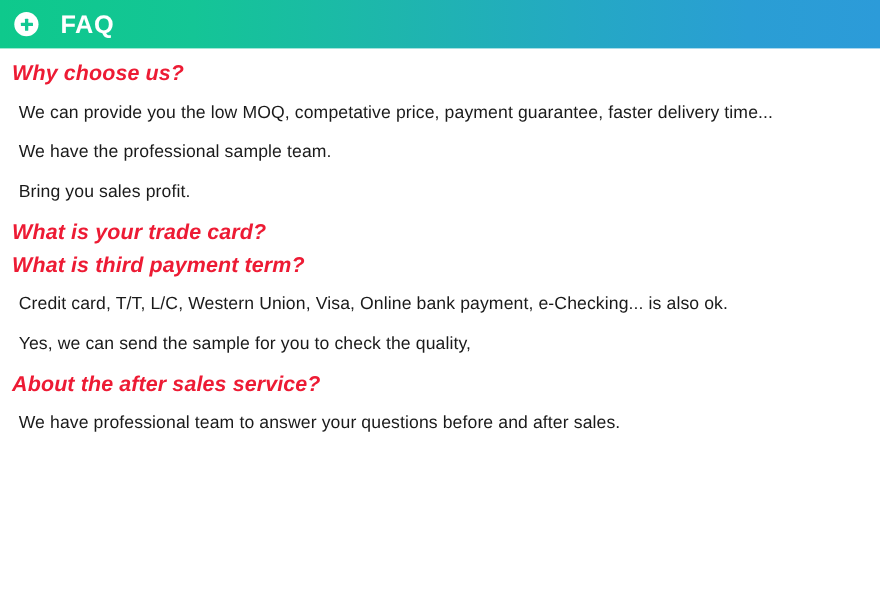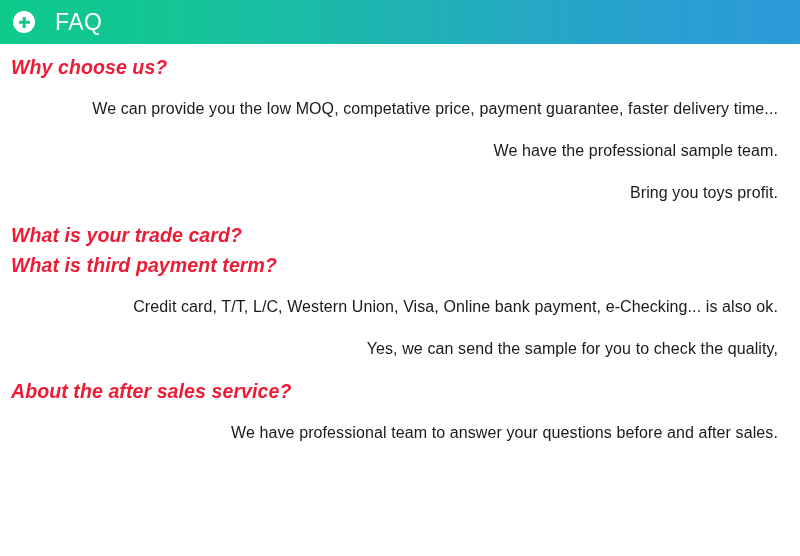--- a/index.html
+++ b/index.html
@@ -59,21 +59,21 @@
     top: 50%;
     left: 5.5px;
     height: 2.6px;
     width: 11px;
     transform: translateY(-50%);
   }
 
   .faq-title {
     color: #ffffff;
     font-size: 23px;
-    font-weight: normal;
+    font-weight: bold;
     letter-spacing: 0.5px;
     margin-left: 20px;
     line-height: 1;
     white-space: nowrap;
   }
 
   
   .faq-body {
     padding: 0 10px 0 11px;
     box-sizing: border-box;
@@ -92,23 +92,22 @@
     line-height: 30px;
     margin: 0;
     white-space: nowrap;
     letter-spacing: 0.1px;
   }
 
   .qa-answer {
     color: #1a1a1a;
     font-size: 16px;
     line-height: 30px;
-    margin: 12px;
+    margin: 6px;
     letter-spacing: 0.1px;
-    text-align: right;
   }
 
   .qa-answer.wrap {
     white-space: normal;
     padding-right: 14px;
   }
 
   .qa-answer.nowrap {
     white-space: nowrap;
   }
@@ -127,21 +126,21 @@
     <span class="plus-badge"></span>
     <span class="faq-title">FAQ</span>
   </div>
 
   <div class="faq-body">
 
     <div class="qa-block first">
       <p class="qa-question">Why choose us?</p>
       <p class="qa-answer nowrap">We can provide you the low MOQ, competative price, payment guarantee, faster delivery time...</p>
       <p class="qa-answer nowrap">We have the professional sample team.</p>
-      <p class="qa-answer nowrap">Bring you toys profit.</p>
+      <p class="qa-answer nowrap">Bring you sales profit.</p>
     </div>
 
     <div class="qa-block">
       <p class="qa-question">What is your trade card?</p>
     </div>
 
     <div class="qa-block">
       <p class="qa-question">What is third payment term?</p>
       <p class="qa-answer nowrap">Credit card, T/T, L/C, Western Union, Visa, Online bank payment, e-Checking... is also ok.</p>
     </div>

